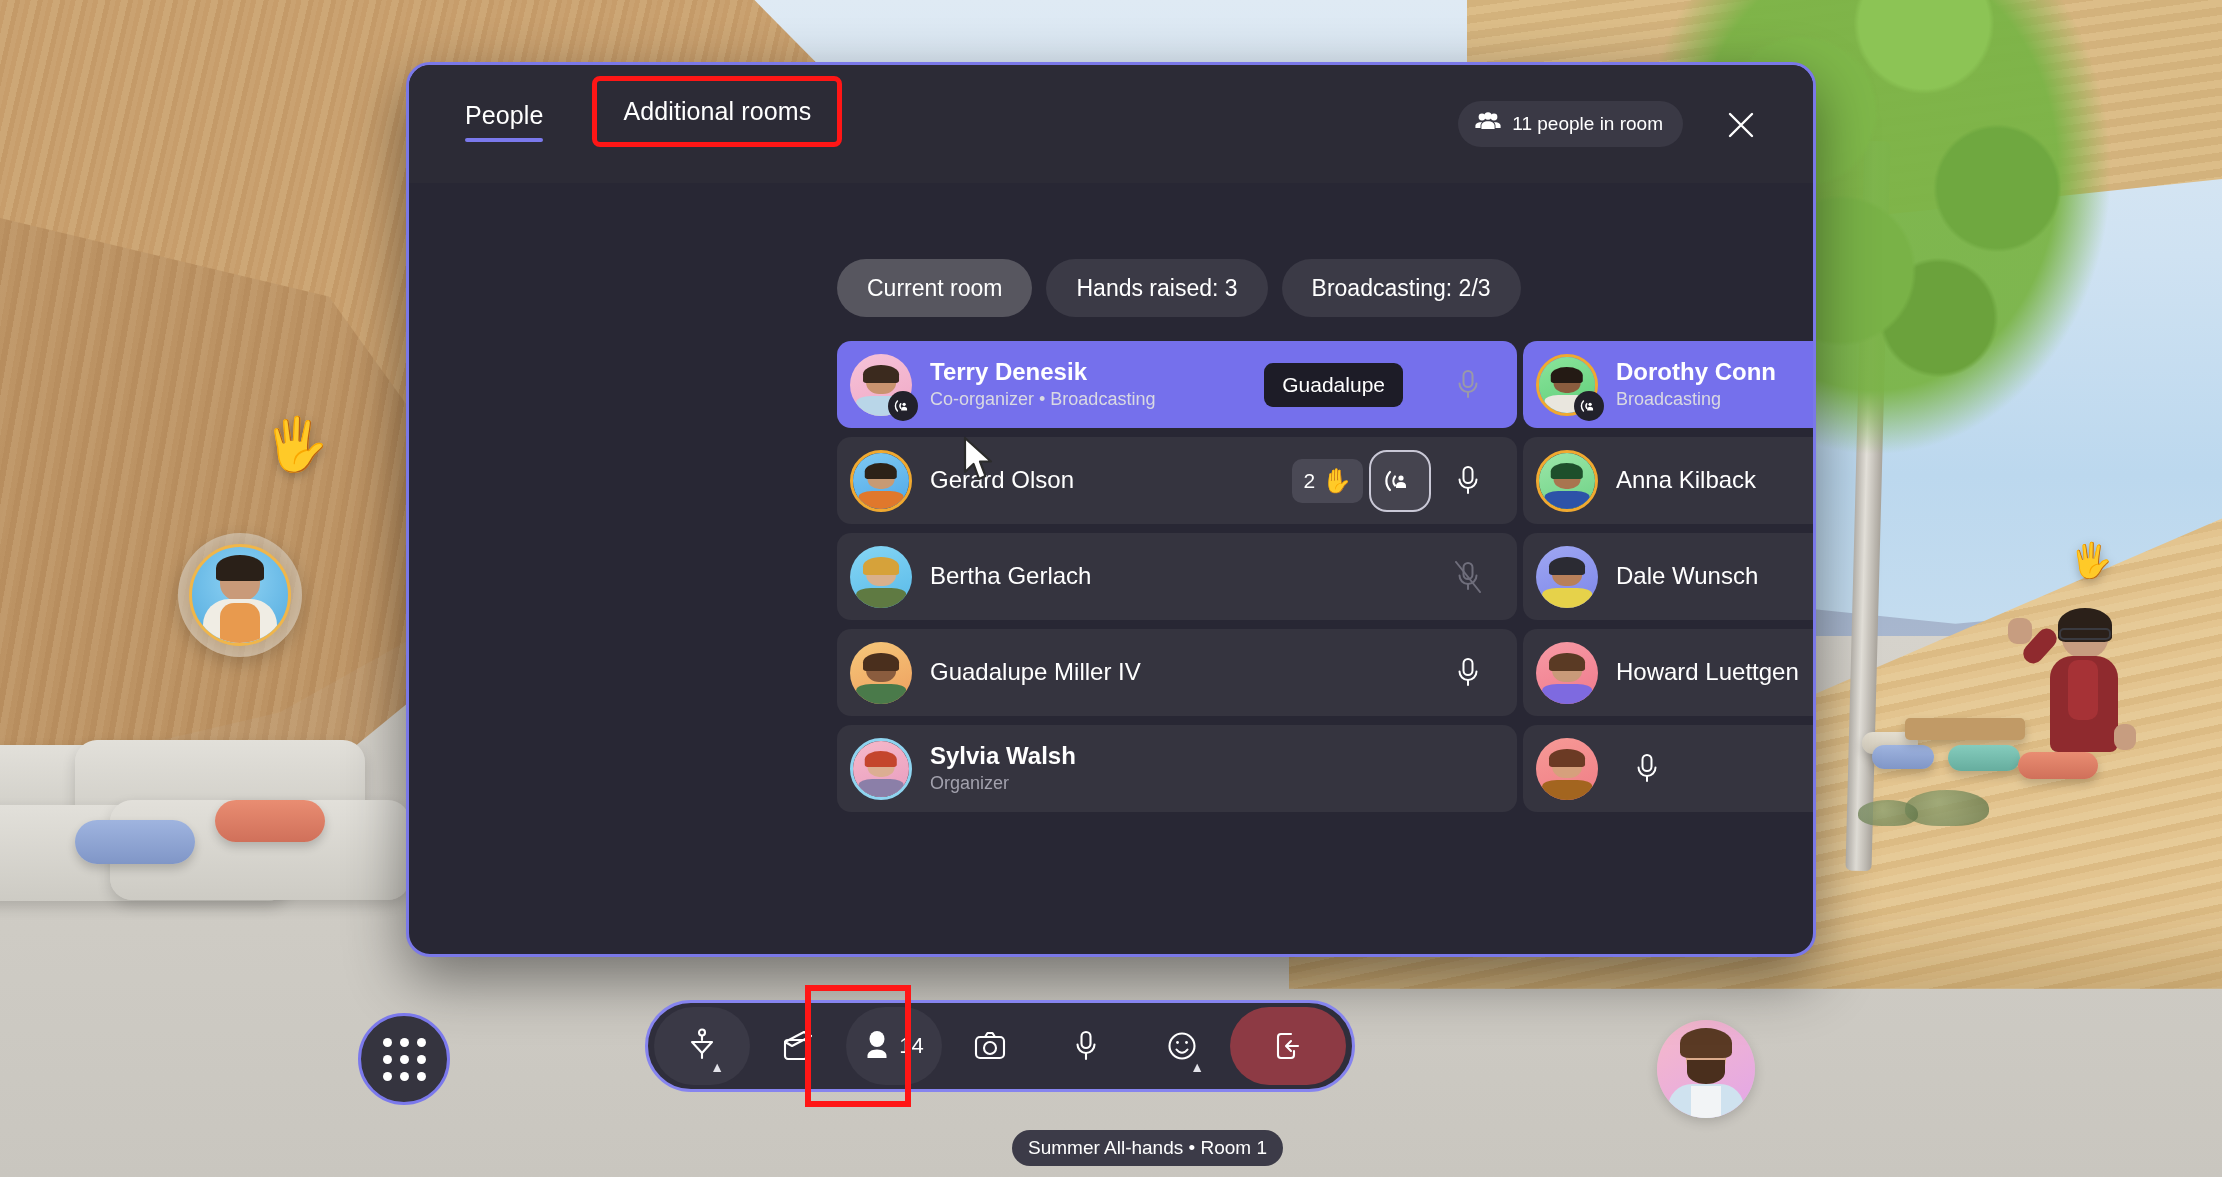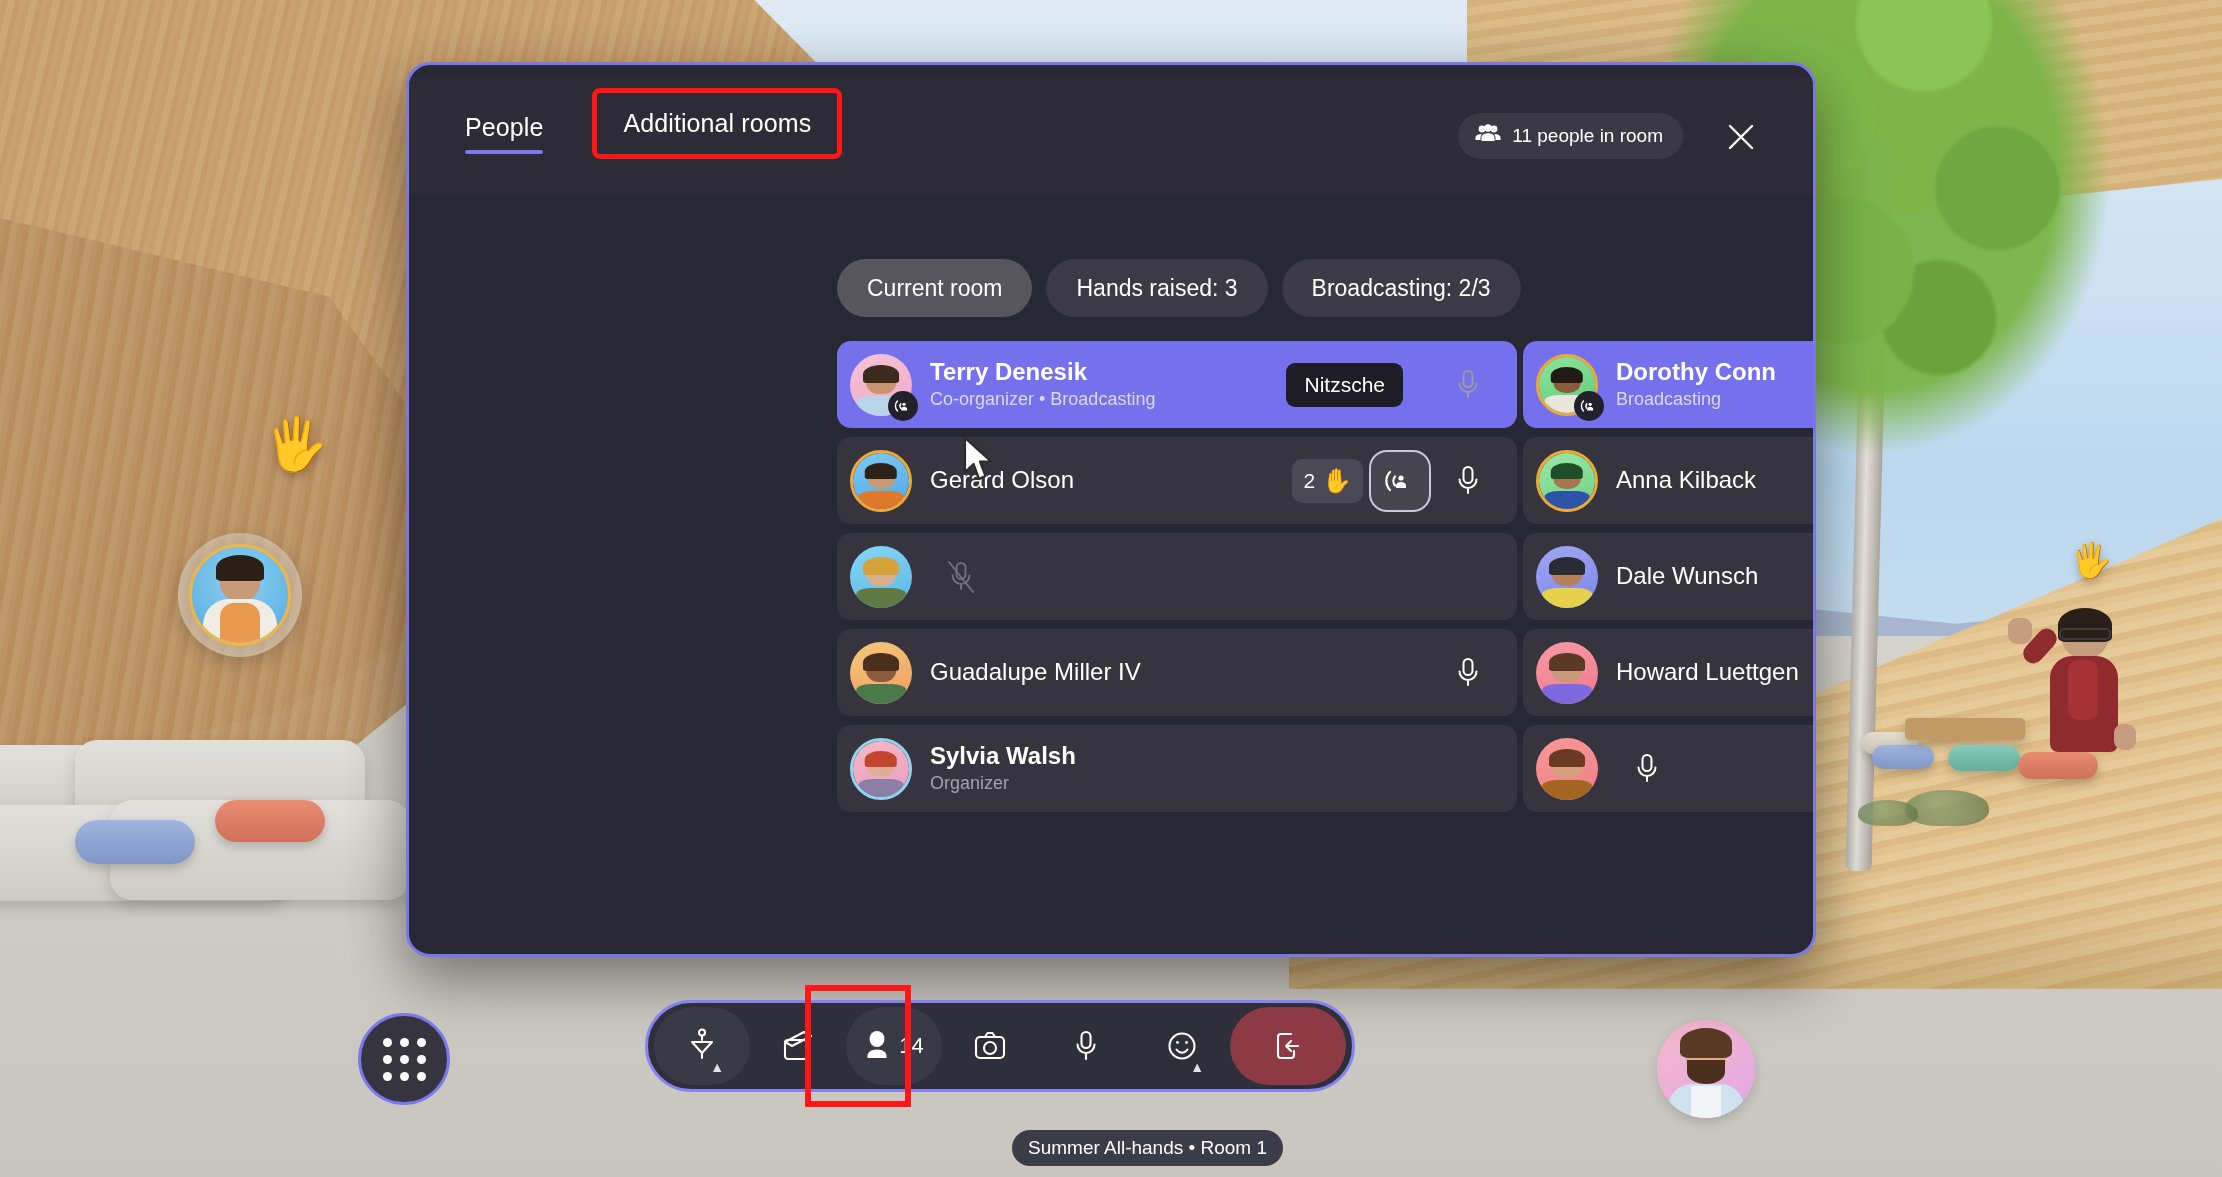--- a/index.html
+++ b/index.html
@@ -140,21 +140,21 @@
   
   #roster-panel {
     position:absolute; left:406px; top:62px; width:1410px; height:895px;
     background:#282734;
     border: 3px solid #7a78e8;
     border-radius: 24px;
     box-shadow: 0 22px 60px rgba(0,0,0,.45);
     overflow:hidden;
   }
   #panel-header {
-    position:absolute; left:0; top:12px; width:100%; height:118px;
+    position:absolute; left:0; top:0; width:100%; height:118px;
     background:#2c2b36;
   }
   .tabs { position:absolute; left:34px; top:22px; display:flex; align-items:flex-start; }
   .tab {
     position:relative; padding:14px 22px 10px 22px;
     color:#ffffff; font-size:25px; letter-spacing:.1px; cursor:pointer;
     background:transparent; border:none;
     font-family:"Liberation Sans", sans-serif;
   }
   .tab .bar {
@@ -410,21 +410,21 @@
     <circle cx="20" cy="15" r="3" fill="#fff" stroke="none"></circle>
     <path d="M20 19.5c-3.3 0-5.3 1.8-5.3 3.9V26h10.6v-2.6c0-2.1-2-3.9-5.3-3.9z" fill="#fff" stroke="none"></path>
             </svg>
           </div>
         </div>
         <div class="pr-names">
           <div class="pr-name bold">Terry Denesik</div>
           <div class="pr-sub">Co-organizer • Broadcasting</div>
         </div>
         <div class="pr-actions">
-          <div class="broadcast-tag">Nitzsche</div>
+          <div class="broadcast-tag">Guadalupe</div>
           <div class="icon-btn">
             <svg width="30" height="36" viewBox="0 0 30 36" fill="none" stroke="#9a99a8" stroke-width="2" stroke-linecap="round">
     <rect x="10.5" y="4" width="9" height="16" rx="4.5"></rect>
     <path d="M6.5 16.5a8.5 8.5 0 0 0 17 0"></path>
               <path d="M15 25v5"></path>
             </svg>
           </div>
         </div>
       </div>
       <div class="person-row highlight">
@@ -498,20 +498,23 @@
         </div>
       </div>
       <div class="person-row">
         <div class="pr-avatar">
           <div class="ring">
             <div style="position:absolute;inset:0;background:linear-gradient(160deg,#86d6f5,#58b9e8)"></div>
     <div style="position:absolute;left:50%;top:26%;transform:translateX(-50%);width:48%;height:40%;border-radius:46% 46% 44% 44%;background:#d9b08c"></div>
     <div style="position:absolute;left:50%;top:18%;transform:translateX(-50%);width:58%;height:30%;border-radius:50% 50% 14% 14%;background:#d6a23a"></div>
     <div style="position:absolute;left:50%;top:68%;transform:translateX(-50%);width:80%;height:34%;border-radius:30% 30% 0 0;background:#5f7a42"></div>
           </div>
+        </div>
+        <div class="pr-names">
+          <div class="pr-name">Bertha Gerlach</div>
         </div>
         <div class="pr-actions">
           <div class="icon-btn">
             <svg width="30" height="36" viewBox="0 0 30 36" fill="none" stroke="#8e8d9c" stroke-width="2" stroke-linecap="round" opacity=".65">
       <rect x="10.5" y="4" width="9" height="16" rx="4.5"></rect>
       <path d="M6.5 16.5a8.5 8.5 0 0 0 17 0"></path>
               <path d="M15 25v5"></path>
       <path d="M3 3 L27 33"></path>
             </svg>
           </div>

